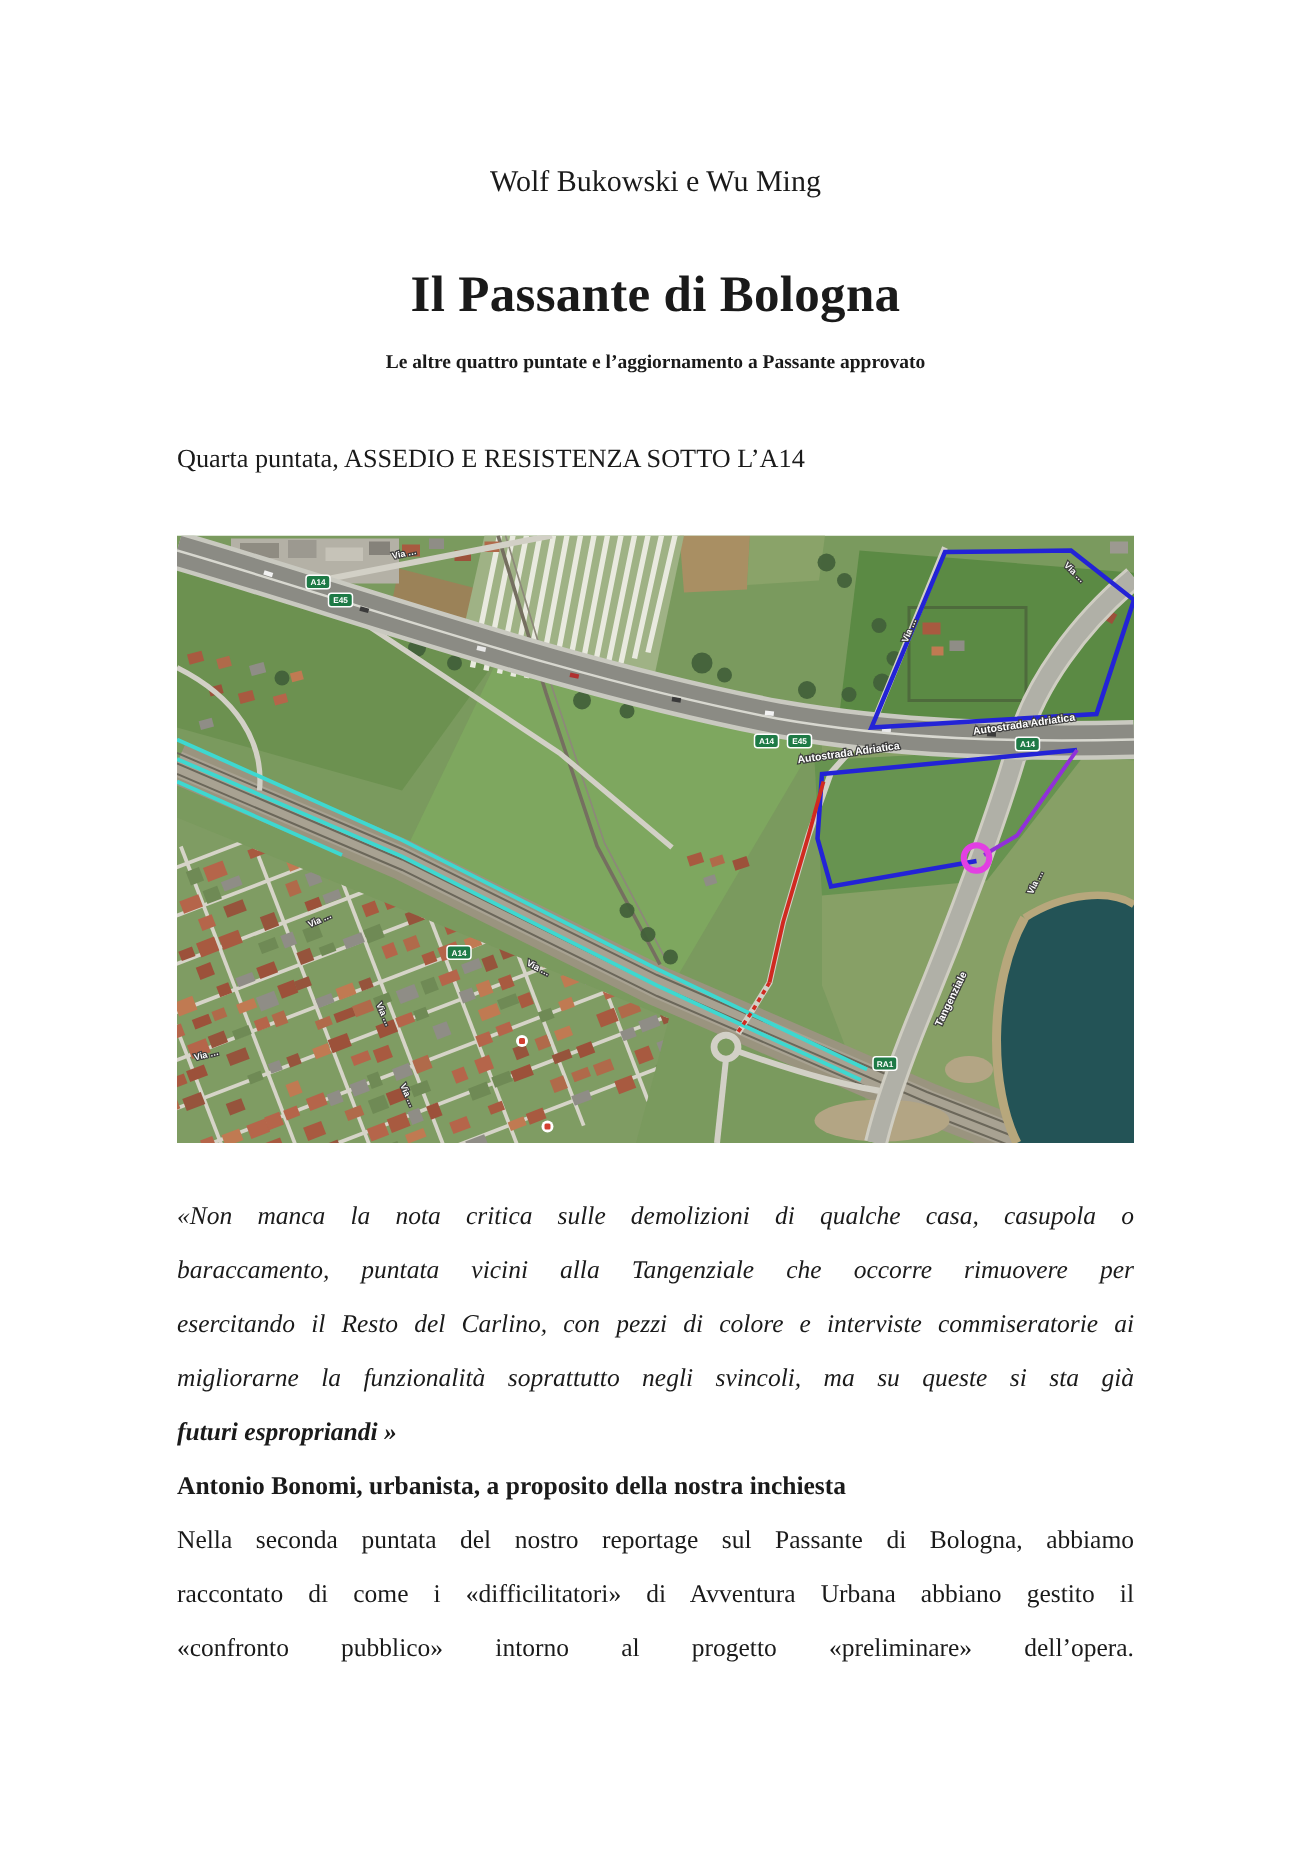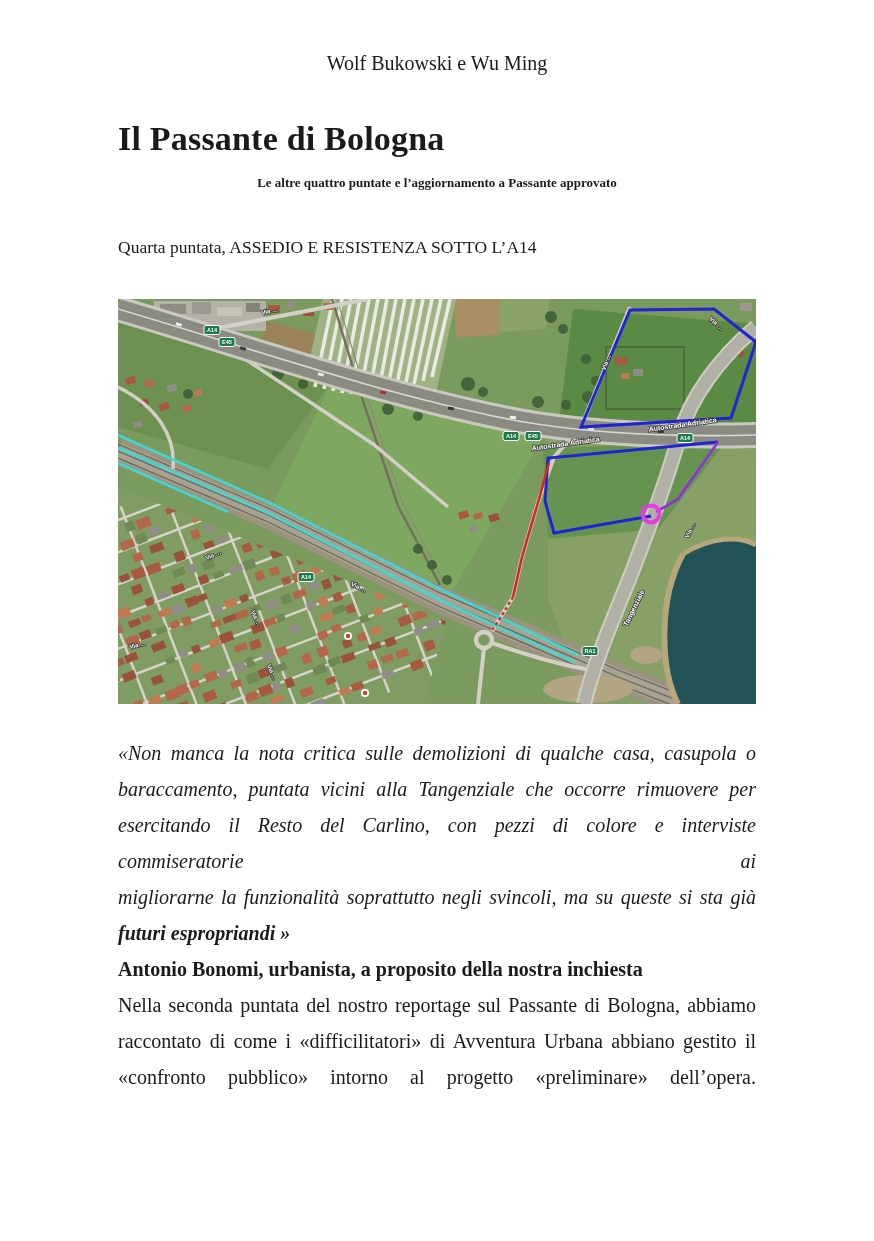--- a/index.html
+++ b/index.html
@@ -1,26 +1,26 @@
 <!DOCTYPE html>
 <html><head>
 <meta charset="utf-8">
 <style>
   html,body{margin:0;padding:0;background:#ffffff;}
   body{width:874px;height:1241px;overflow:hidden;
        font-family:"Liberation Serif","DejaVu Serif",serif;color:#1a1a1a;}
-  .page{width:638px;margin:0 auto;padding-top:52px;}
+  .page{width:638px;margin:0 auto;padding-top:110px;}
   .byline{font-size:20px;text-align:center;}
-  .title{font-size:34px;font-weight:bold;margin-top:45px;letter-spacing:.2px;}
+  .title{font-size:34px;font-weight:bold;text-align:center;margin-top:45px;letter-spacing:.2px;}
   .subtitle{font-size:13px;font-weight:bold;text-align:center;margin-top:17px;}
   .heading{font-size:17.5px;font-weight:normal;text-align:left;margin-top:46px;}
   .mapwrap{margin-top:41px;width:638px;height:405px;}
   .mapwrap svg{display:block;}
   .quote{margin-top:31px;font-style:italic;}
-  .tline{font-size:20px;line-height:36px;text-align:justify;text-align-last:justify;}
+  .tline{font-size:17px;line-height:36px;text-align:justify;text-align-last:justify;}
   .tline.noJ{text-align-last:left;font-weight:bold;}
   .attribution{font-style:normal;}
   .maplabel{font-family:"Liberation Sans","DejaVu Sans",sans-serif;fill:#ffffff;
             stroke:#3c3c3c;stroke-width:1.6px;paint-order:stroke;font-weight:bold;}
   .shieldtxt{font-family:"Liberation Sans","DejaVu Sans",sans-serif;fill:#ffffff;
              font-weight:bold;text-anchor:middle;}
 </style>
 </head>
 <body>
 

